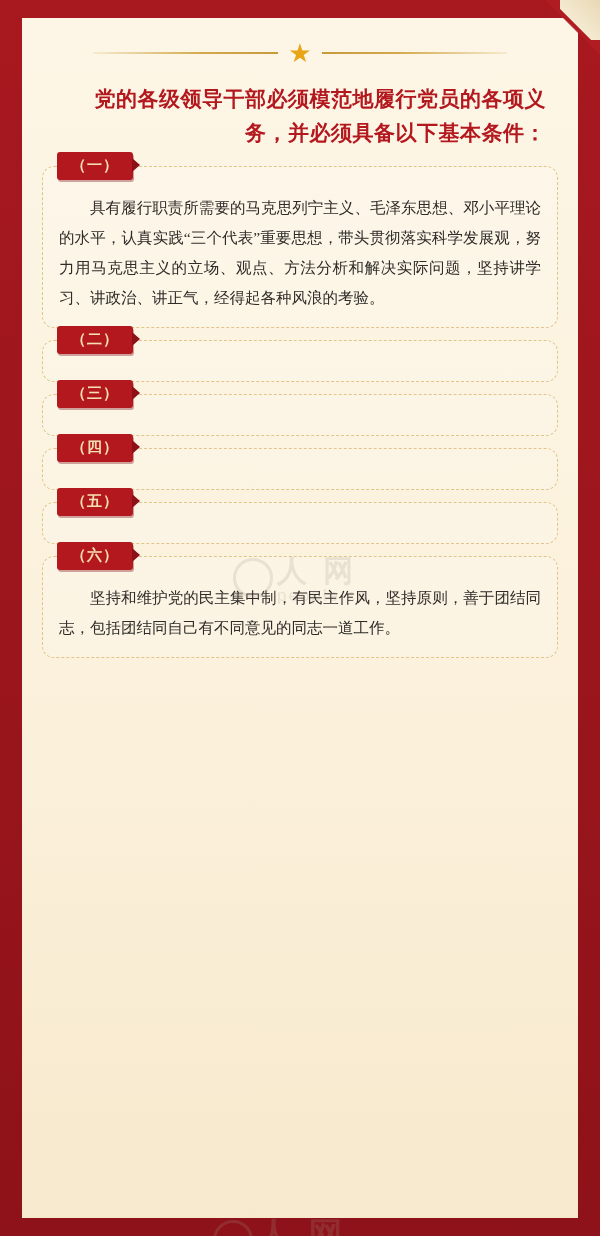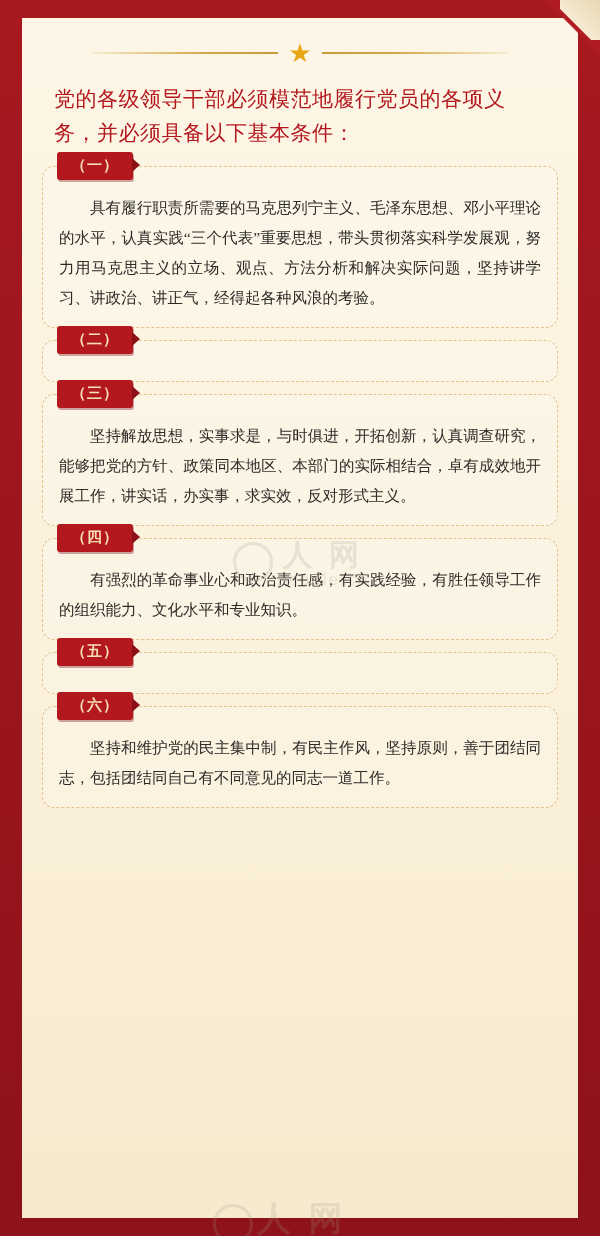--- a/index.html
+++ b/index.html
@@ -70,23 +70,23 @@
   }
   .star {
     color: #e8a516;
     font-size: 26px;
     line-height: 26px;
     margin: 0 10px;
   }
 
   
   .title {
-    text-align: left;
+    text-align: right;
     color: #b4181f;
-    font-weight: normal;
+    font-weight: bold;
     font-size: 21px;
     line-height: 34px;
     letter-spacing: 0.5px;
     margin: 10px 18px 16px 18px;
   }
 
   
   .section {
     position: relative;
     margin: 0 6px 12px 6px;
@@ -128,23 +128,23 @@
     font-family: "Liberation Serif", serif;
   }
 
   
   .watermark {
     position: absolute;
     color: rgba(160,150,135,0.20);
     font-size: 30px;
     letter-spacing: 4px;
     pointer-events: none;
-    text-align: center;
     line-height: 1.1;
     font-weight: bold;
+    margin-top: 16px;
   }
   .watermark .sub {
     display: block;
     font-size: 17px;
     letter-spacing: 2px;
     font-weight: normal;
   }
   .wm1 { left: 255px; top: 520px; }
   .wm2 { left: 235px; top: 1182px; font-size: 34px; }
 
@@ -176,26 +176,24 @@
       <div class="badge">（一）</div>
       <div class="body-text">具有履行职责所需要的马克思列宁主义、毛泽东思想、邓小平理论的水平，认真实践“三个代表”重要思想，带头贯彻落实科学发展观，努力用马克思主义的立场、观点、方法分析和解决实际问题，坚持讲学习、讲政治、讲正气，经得起各种风浪的考验。</div>
     </div>
 
     <div class="section">
       <div class="badge">（二）</div>
     </div>
 
     <div class="section">
       <div class="badge">（三）</div>
-      <div class="body-text">坚持解放思想，实事求是，与时俱进，开拓创新，认真调查研究，能够把党的方针、政策同本地区、本部门的实际相结合，卓有成效地开展工作，讲实话，办实事，求实效，反对形式主义。</div>
     </div>
 
     <div class="section">
       <div class="badge">（四）</div>
-      <div class="body-text">有强烈的革命事业心和政治责任感，有实践经验，有胜任领导工作的组织能力、文化水平和专业知识。</div>
     </div>
 
     <div class="section">
       <div class="badge">（五）</div>
     </div>
 
     <div class="section">
       <div class="badge">（六）</div>
       <div class="body-text">坚持和维护党的民主集中制，有民主作风，坚持原则，善于团结同志，包括团结同自己有不同意见的同志一道工作。</div>
     </div>

